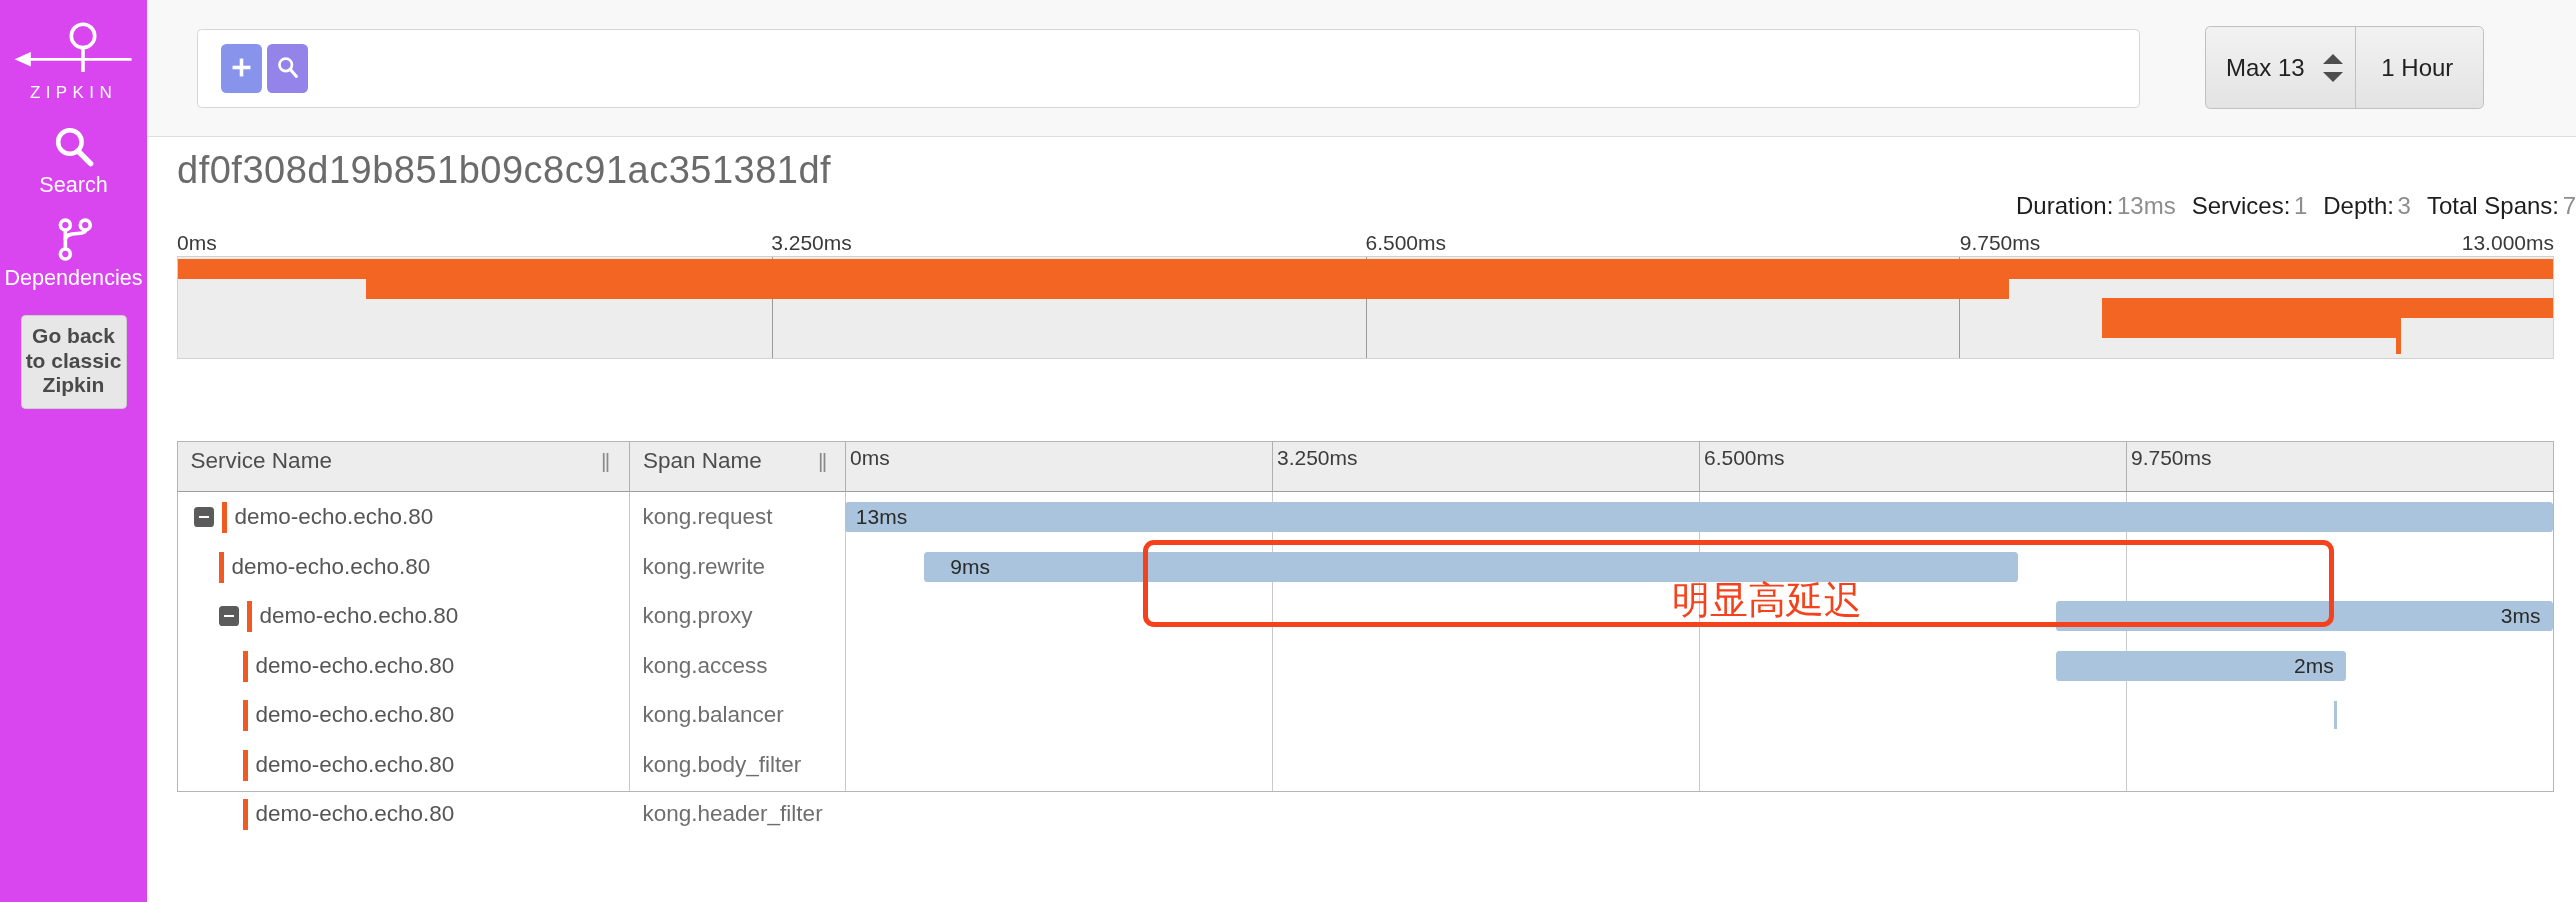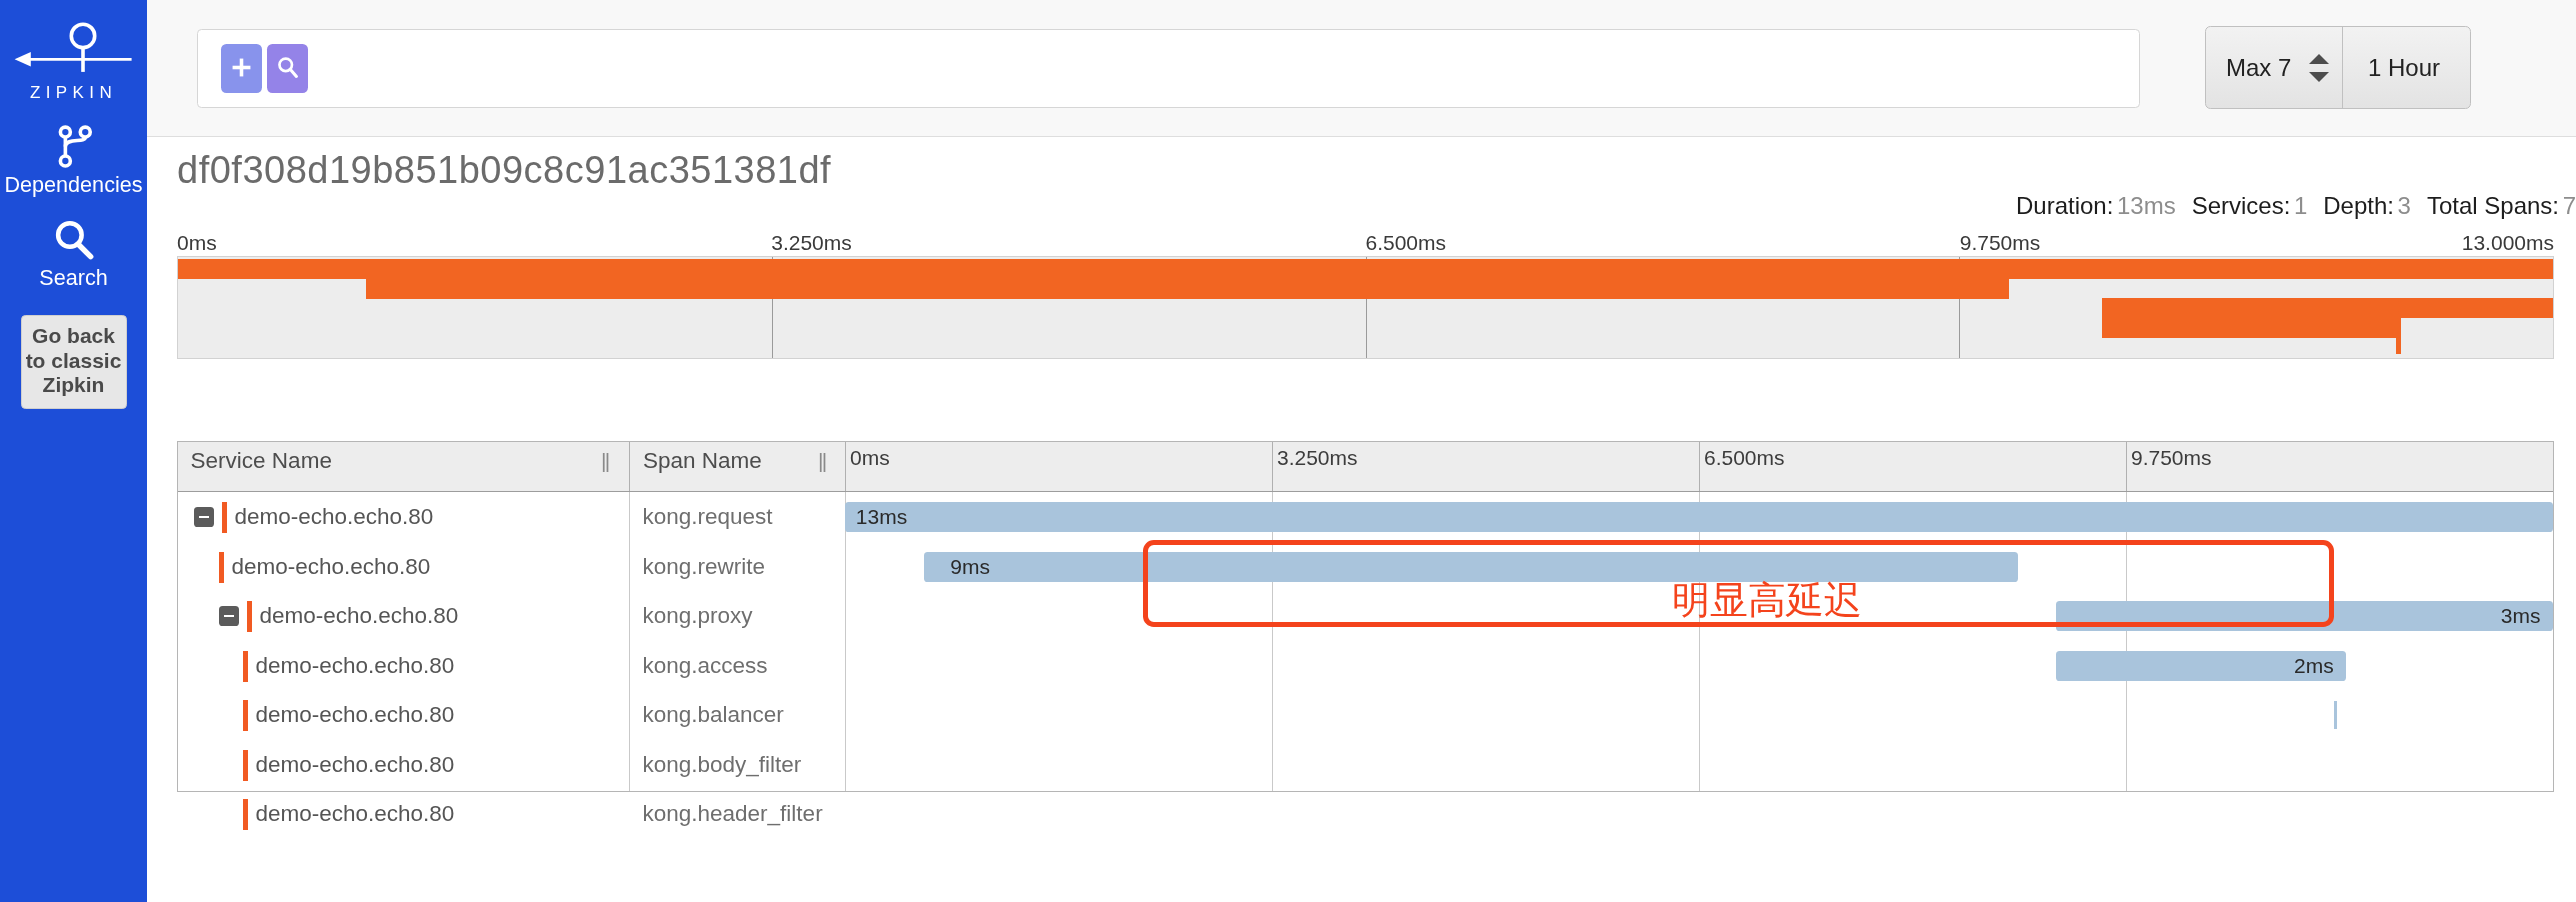--- a/index.html
+++ b/index.html
@@ -15,21 +15,21 @@
     overflow: hidden;
     background: #ffffff;
   }
 
   
   #sidebar {
     position: absolute;
     left: 0; top: 0;
     width: 147px;
     height: 903px;
-    background: #1d4ed8;
+    background: #d946ef;
     display: flex;
     flex-direction: column;
     align-items: center;
   }
   #zipkin-logo-block {
     margin-top: 16px;
     width: 126px;
     display: flex;
     flex-direction: column;
     align-items: center;
@@ -409,38 +409,38 @@
           <line x1="12" y1="48" x2="134" y2="48" stroke="#ffffff" stroke-width="3"></line>
           <polygon points="4,48 22,40 22,56" fill="#ffffff"></polygon>
         </svg>
       </span>
       <span class="zipkin-wordmark">ZIPKIN</span>
     </div>
 
     <div class="nav-item">
       <span>
         <svg width="47" height="47" viewBox="0 0 52 52">
+          <circle cx="22" cy="21" r="13" fill="none" stroke="#ffffff" stroke-width="5"></circle>
+          <line x1="31" y1="31" x2="45" y2="45" stroke="#ffffff" stroke-width="6" stroke-linecap="round"></line>
+        </svg>
+      </span>
+      <span class="nav-label">Search</span>
+    </div>
+
+    <div class="nav-item">
+      <span>
+        <svg width="47" height="47" viewBox="0 0 52 52">
           <circle cx="17" cy="10" r="5.5" fill="none" stroke="#ffffff" stroke-width="4"></circle>
           <circle cx="39" cy="10" r="5.5" fill="none" stroke="#ffffff" stroke-width="4"></circle>
           <circle cx="17" cy="42" r="5.5" fill="none" stroke="#ffffff" stroke-width="4"></circle>
           <line x1="17" y1="16" x2="17" y2="36" stroke="#ffffff" stroke-width="4"></line>
           <path d="M17 26 C17 16, 39 22, 39 16" fill="none" stroke="#ffffff" stroke-width="4"></path>
         </svg>
       </span>
       <span class="nav-label">Dependencies</span>
-    </div>
-
-    <div class="nav-item">
-      <span>
-        <svg width="47" height="47" viewBox="0 0 52 52">
-          <circle cx="22" cy="21" r="13" fill="none" stroke="#ffffff" stroke-width="5"></circle>
-          <line x1="31" y1="31" x2="45" y2="45" stroke="#ffffff" stroke-width="6" stroke-linecap="round"></line>
-        </svg>
-      </span>
-      <span class="nav-label">Search</span>
     </div>
 
     <div id="go-back-button">Go back to classic Zipkin</div>
   </div>
 
   <div id="main">
 
     <div id="header-strip">
 
       <div id="criteria-box">
@@ -457,21 +457,21 @@
             <svg width="25" height="25" viewBox="0 0 28 28">
               <circle cx="12" cy="11" r="7" fill="none" stroke="#ffffff" stroke-width="3"></circle>
               <line x1="17" y1="16" x2="24" y2="24" stroke="#ffffff" stroke-width="3.5" stroke-linecap="round"></line>
             </svg>
           </span>
         </span>
       </div>
 
       <div id="limit-duration-group">
         <div id="limit-stepper">
-          <span id="limit-value">Max 7</span>
+          <span id="limit-value">Max 13</span>
           <span class="stepper-arrows">
             <span class="tri-up"></span>
             <span class="tri-down"></span>
           </span>
         </div>
         <div id="duration-select">1 Hour</div>
       </div>
     </div>
 
     <div id="trace-title-row">

